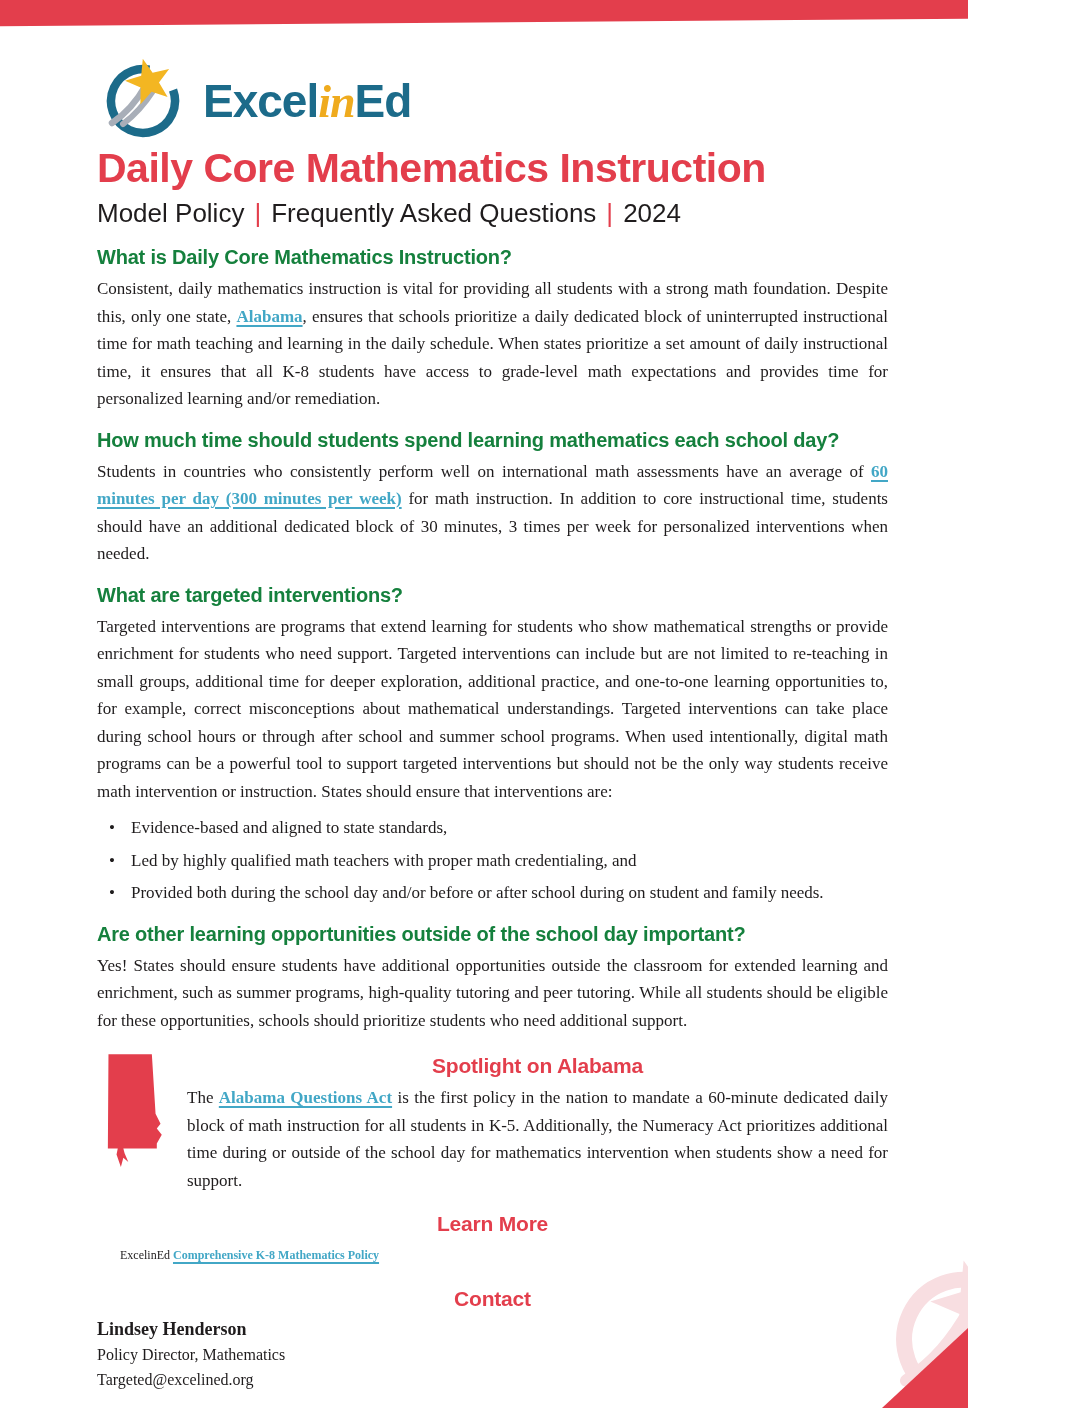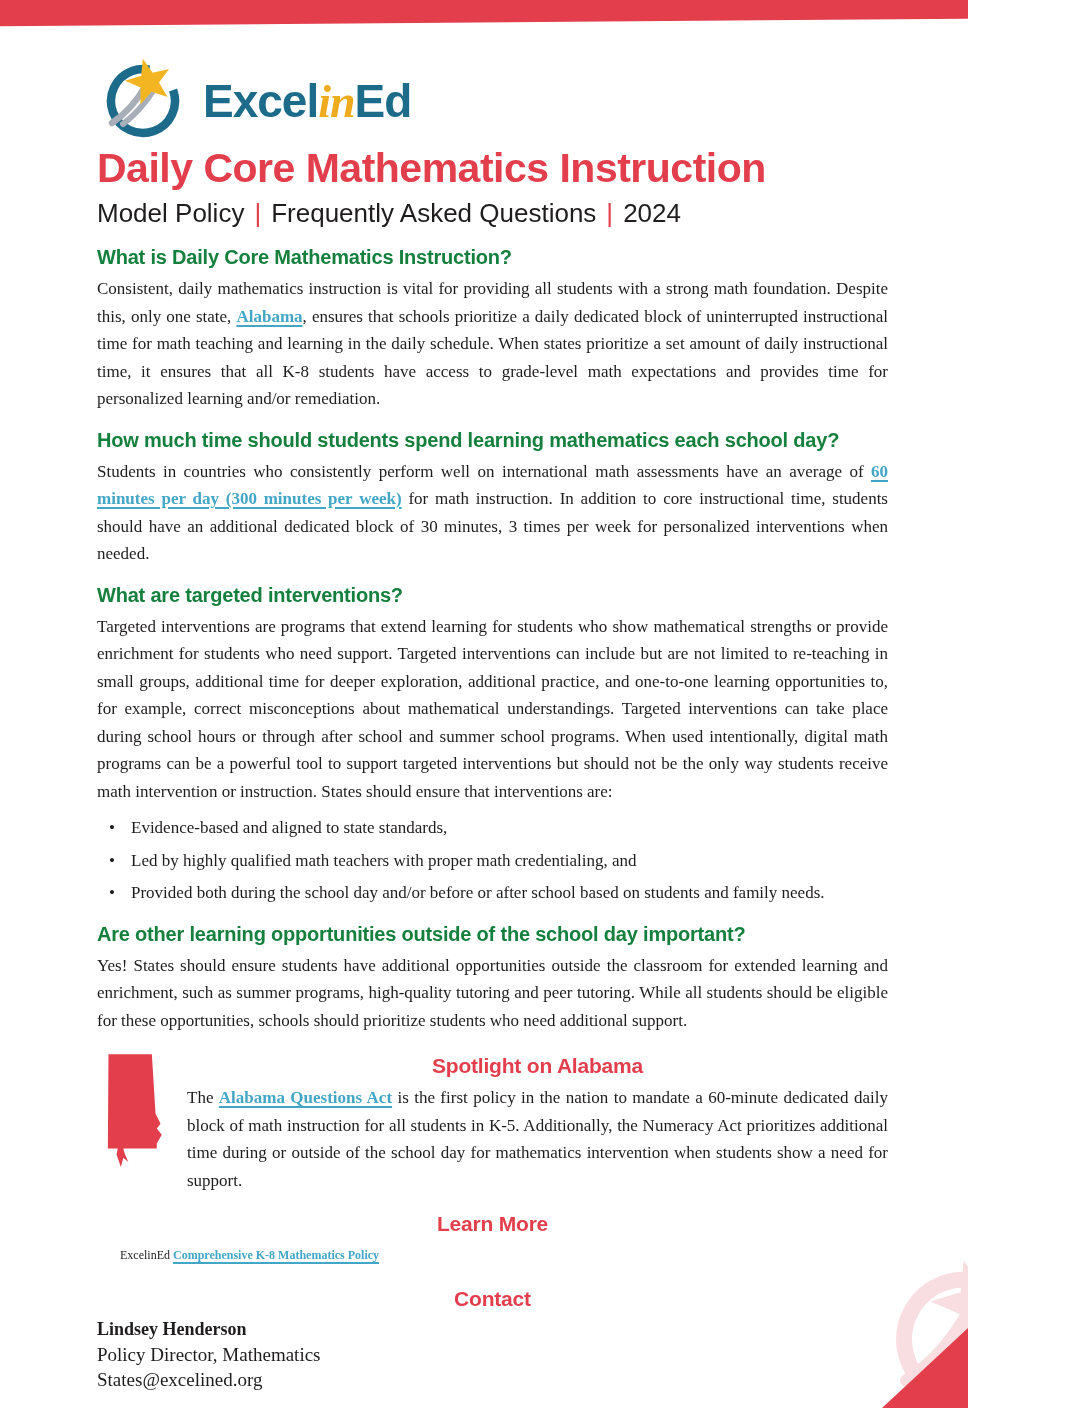--- a/index.html
+++ b/index.html
@@ -80,21 +80,21 @@
   .spotlight-body { flex:1; }
   .sub-heading {
     font-family:"Liberation Sans", sans-serif;
     font-weight:bold; font-size:21px; line-height:26px;
     color:#e33e4c; margin-bottom:5px; letter-spacing:-0.2px;text-align:center;
   }
   .learn-more { margin-top:17px; }
   .learn-line { font-size:12px; line-height:27px;margin-left:23px; }
   .contact { margin-top:17px; }
   .contact-name { font-size:18px; line-height:25px; font-weight:700; }
-  .contact-line { font-size:19px; line-height:25px; }
+  .contact-line { font-size:16px; line-height:25px; }
 </style>
 </head>
 <body>
 
 <div class="page">
 
   <div class="top-band"></div>
 
   <div class="content">
 
@@ -130,21 +130,21 @@
         <div class="bullet-row">
           <span class="bullet-dot">•</span>
           <span>Evidence-based and aligned to state standards,</span>
         </div>
         <div class="bullet-row">
           <span class="bullet-dot">•</span>
           <span>Led by highly qualified math teachers with proper math credentialing, and</span>
         </div>
         <div class="bullet-row">
           <span class="bullet-dot">•</span>
-          <span>Provided both during the school day and/or before or after school based on students and family needs.</span>
+          <span>Provided both during the school day and/or before or after school during on student and family needs.</span>
         </div>
       </div>
     </div>
 
     <div class="section">
       <div class="q-heading">Are other learning opportunities outside of the school day important?</div>
       <div class="body-text">Yes! States should ensure students have additional opportunities outside the classroom for extended learning and enrichment, such as summer programs, high-quality tutoring and peer tutoring. While all students should be eligible for these opportunities, schools should prioritize students who need additional support.</div>
     </div>
 
     <div class="spotlight">
@@ -161,21 +161,21 @@
 
     <div class="learn-more">
       <div class="sub-heading">Learn More</div>
       <div class="learn-line"><span>ExcelinEd </span><a class="link">Comprehensive K-8 Mathematics Policy</a></div>
     </div>
 
     <div class="contact">
       <div class="sub-heading">Contact</div>
       <div class="contact-name">Lindsey Henderson</div>
       <div class="contact-line">Policy Director, Mathematics</div>
-      <div class="contact-line">States@excelined.org</div>
+      <div class="contact-line">Targeted@excelined.org</div>
     </div>
 
   </div>
 
   <div class="watermark">
     <svg width="172" height="172" viewBox="0 0 92 92">
       <circle cx="46" cy="50" r="32" fill="none" stroke="#f8dee1" stroke-width="8.5" stroke-dasharray="168 34" transform="rotate(-20 46 50)"></circle>
       <path d="M49 34 C40 50 30 62 15 72" fill="none" stroke="#f8dee1" stroke-width="6.5" stroke-linecap="round"></path>
       <path d="M56 40 C47 54 38 64 26 73" fill="none" stroke="#f8dee1" stroke-width="6" stroke-linecap="round"></path>
       <polygon fill="#f8dee1" points="45.8,7.8 55.6,21.7 72.1,17.9 62,31.5 70.6,46.1 54.6,40.7 43.4,53.4 43.6,36.4 28,29.7 44.2,24.7"></polygon>

